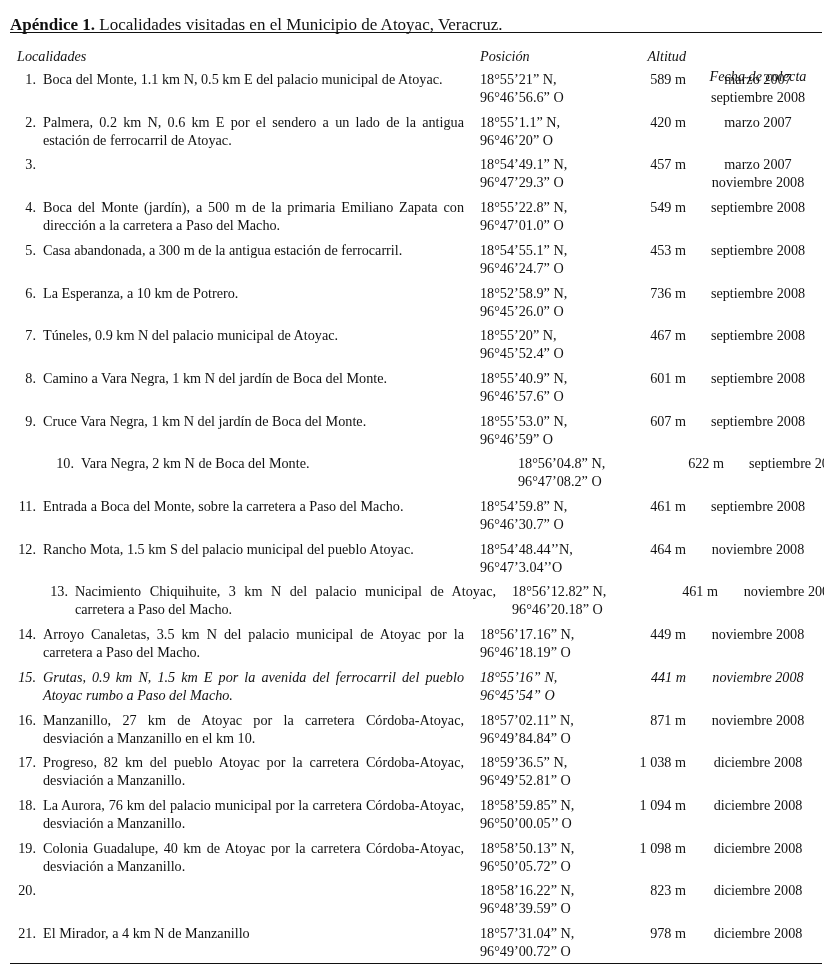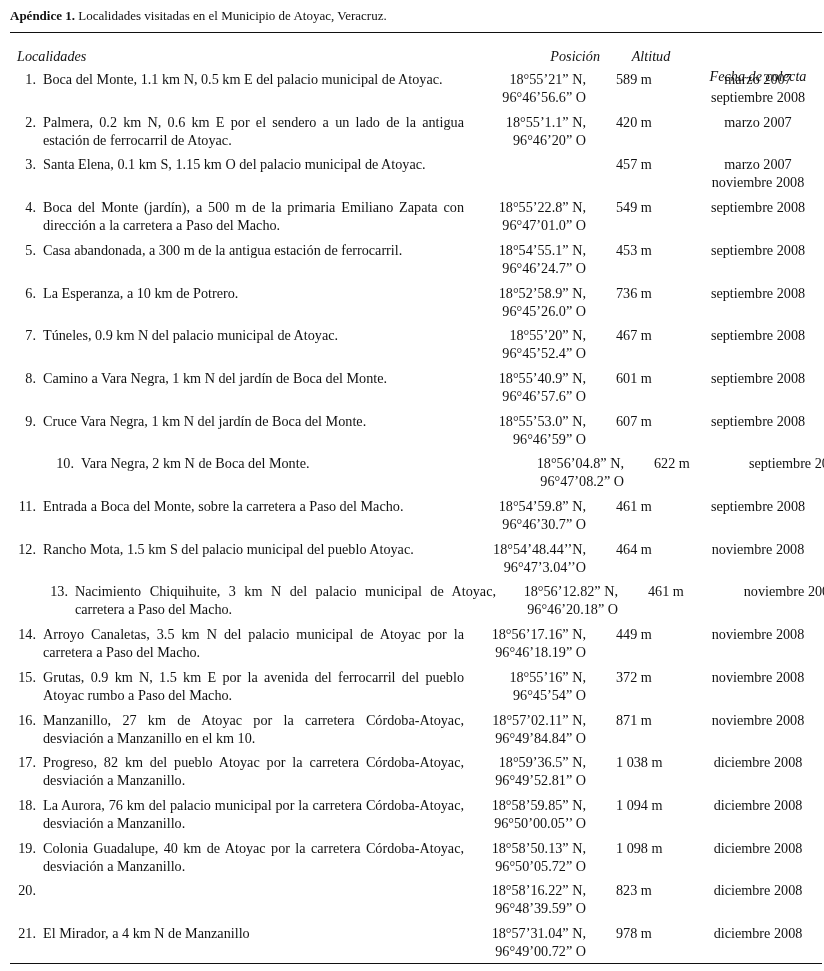--- a/index.html
+++ b/index.html
@@ -1,35 +1,35 @@
 <!DOCTYPE html>
 <html><head>
   <meta charset="utf-8">
   <style>
     html, body { margin: 0; padding: 0; background: #ffffff; }
     body {
       width: 824px; height: 971px; overflow: hidden; position: relative;
       font-family: "Liberation Serif", "DejaVu Serif", serif;
       color: #111111; font-size: 14.2px;
     }
-    .caption { position: absolute; left: 10px; top: 7px; font-size: 13px; line-height: 18px; white-space: nowrap; }
+    .caption { position: absolute; left: 10px; top: 16px; font-size: 17px; line-height: 18px; white-space: nowrap; }
     .caption b { font-weight: bold; }
     .rule { position: absolute; left: 10px; width: 812px; height: 0; border-top: 1.5px solid #111; }
     .rule.top { top: 32px; }
     .rule.bottom { top: 963px; }
     .hdr { position: absolute; top: 47px; font-style: italic; line-height: 18px; white-space: nowrap; }
     .hdr.loc { left: 17px; }
     .hdr.pos { left: 480px; width: 120px; }
-    .hdr.alt { left: 616px; width: 70px; text-align: center; }
+    .hdr.alt { left: 616px; width: 70px; }
     .hdr.date { left: 693px; width: 130px; text-align: center; margin-top: 20px; }
     .row { position: absolute; left: 0; width: 824px; height: 40px; line-height: 18px; }
     .num { position: absolute; left: 10px; width: 26px; text-align: right; }
     .desc { position: absolute; left: 43px; width: 421px; text-align: justify; text-align-last: left; }
-    .pos { position: absolute; left: 466px; width: 120px; text-align: right; }
-    .alt { position: absolute; left: 616px; width: 70px; text-align: left; }
+    .pos { position: absolute; left: 480px; width: 120px; text-align: left; }
+    .alt { position: absolute; left: 616px; width: 70px; text-align: right; }
     .date { position: absolute; left: 693px; width: 130px; text-align: center; }
     .line { display: block; white-space: nowrap; }
   </style>
 </head>
 <body>
 
 <div class="caption">
   <b>Apéndice 1.</b><span> Localidades visitadas en el Municipio de Atoyac, Veracruz.</span>
 </div>
 
@@ -62,21 +62,24 @@
         <span class="line">96°46’20” O</span>
       </span>
       <span class="alt">420 m</span>
       <span class="date">
         <span class="line">marzo 2007</span>
         <span class="line"></span>
       </span>
     </div>
     <div class="row" style="top: 155.4px;">
       <span class="num">3.</span>
-      <span class="desc">Santa Elena, 0.1 km S, 1.15 km O del palacio municipal de Atoyac.</span>
+      <span class="pos">
+        <span class="line">18°54’49.1” N,</span>
+        <span class="line">96°47’29.3” O</span>
+      </span>
       <span class="alt">457 m</span>
       <span class="date">
         <span class="line">marzo 2007</span>
         <span class="line">noviembre 2008</span>
       </span>
     </div>
     <div class="row" style="top: 198.1px;">
       <span class="num">4.</span>
       <span class="desc">Boca del Monte (jardín), a 500 m de la primaria Emiliano Zapata con dirección a la carretera a Paso del Macho.</span>
       <span class="pos">
@@ -212,28 +215,28 @@
       <span class="pos">
         <span class="line">18°56’17.16” N,</span>
         <span class="line">96°46’18.19” O</span>
       </span>
       <span class="alt">449 m</span>
       <span class="date">
         <span class="line">noviembre 2008</span>
         <span class="line"></span>
       </span>
     </div>
-    <div class="row" style="top: 667.8px;">
+    <div class="row" style="top: 667.8px; font-style: italic;">
       <span class="num">15.</span>
       <span class="desc">Grutas, 0.9 km N, 1.5 km E por la avenida del ferrocarril del pueblo Atoyac rumbo a Paso del Macho.</span>
       <span class="pos">
         <span class="line">18°55’16” N,</span>
         <span class="line">96°45’54” O</span>
       </span>
-      <span class="alt">372 m</span>
+      <span class="alt">441 m</span>
       <span class="date">
         <span class="line">noviembre 2008</span>
         <span class="line"></span>
       </span>
     </div>
     <div class="row" style="top: 710.5px; text-decoration: underline;">
       <span class="num">16.</span>
       <span class="desc">Manzanillo, 27 km de Atoyac por la carretera Córdoba-Atoyac, desviación a Manzanillo en el km 10.</span>
       <span class="pos">
         <span class="line">18°57’02.11” N,</span>

